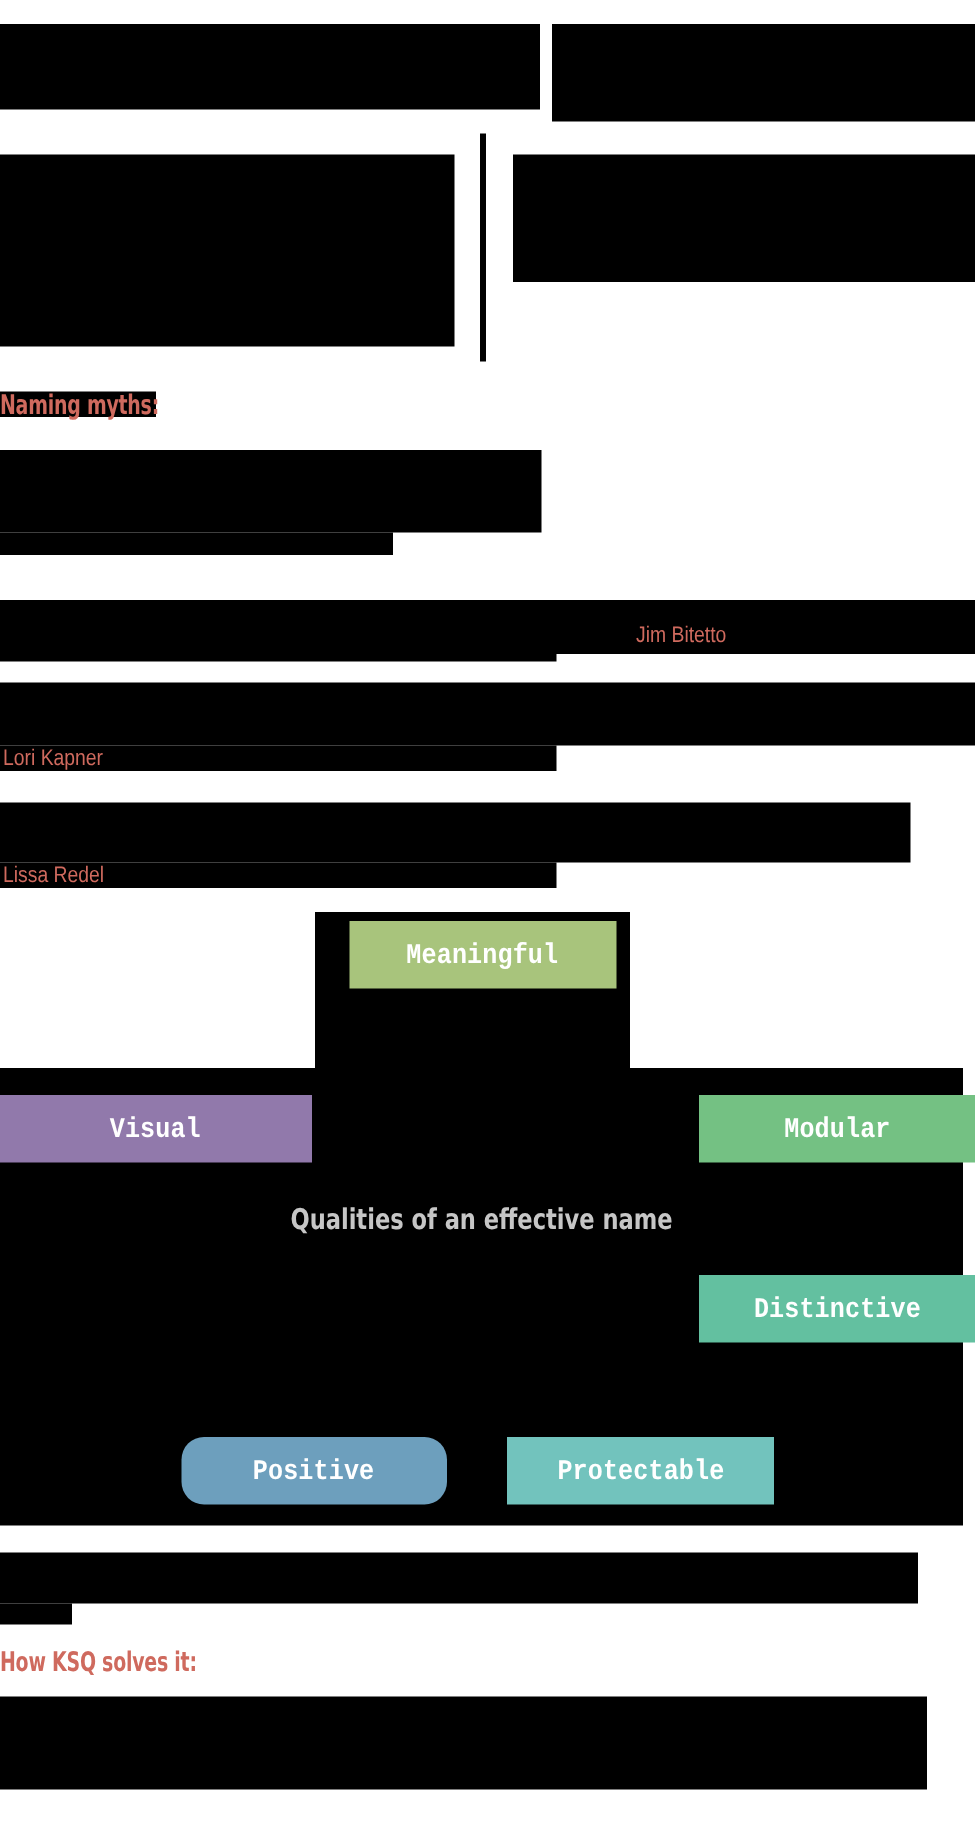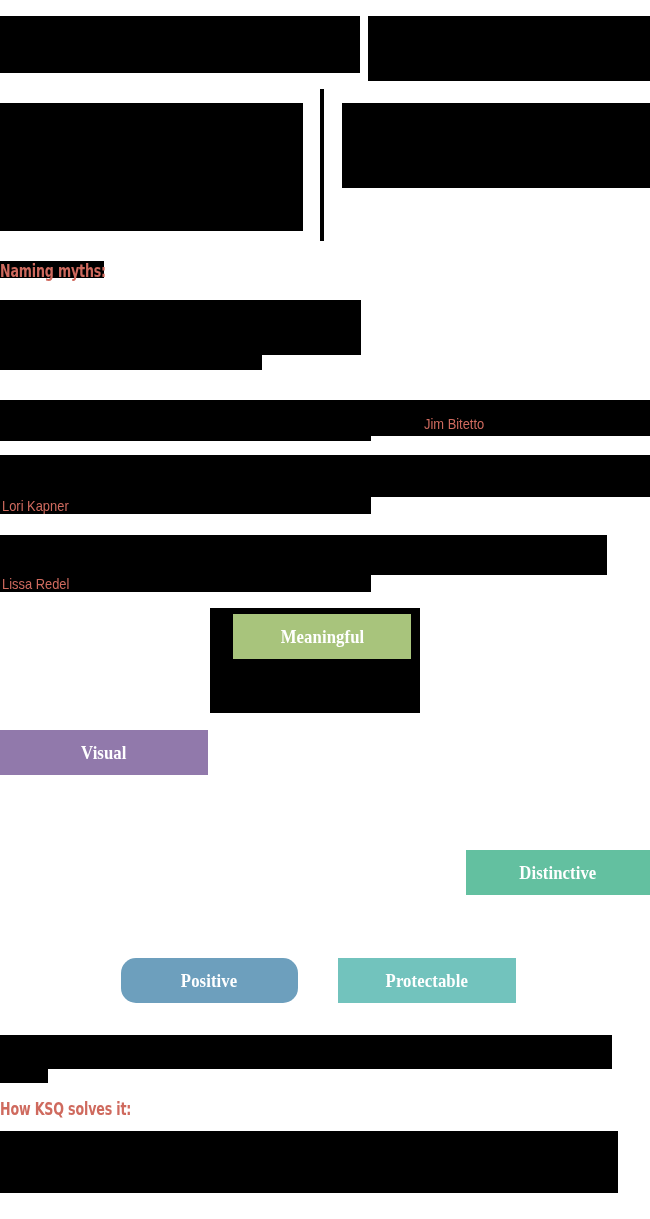--- a/index.html
+++ b/index.html
@@ -60,21 +60,21 @@
   #diagram {
     position: absolute;
     background: #000000;
   }
   .q-box {
     position: absolute;
     display: flex;
     align-items: center;
     justify-content: center;
     color: #ffffff;
-    font-family: Liberation Serif, serif;
+    font-family: Liberation Mono, monospace;
     font-weight: bold;
     font-stretch: condensed;
     font-size: 19px;
     letter-spacing: 0.1px;
     white-space: nowrap;
   }
   .q-box > span {
     display: block;
     transform: scaleX(0.88);
   }
@@ -126,29 +126,36 @@
 
   <div class="person-name" id="person-0" style="left: 424px; top: 415px; color: rgb(207, 106, 94);">Jim Bitetto</div>
 
   <div class="person-name" id="person-1" style="left: 2px; top: 497px; color: rgb(207, 106, 94);">Lori Kapner</div>
 
   <div class="person-name" id="person-2" style="left: 2px; top: 575px; color: rgb(207, 106, 94);">Lissa Redel</div>
 
   <div class="diagram-stem" style="left: 210px; top: 608px; width: 210px; height: 105px; background: rgb(0, 0, 0);"></div>
   <div class="diagram-stem" style="left: 368px; top: 608px; width: 52px; height: 99px; background: rgb(0, 0, 0);"></div>
 
+  <div id="diagram" style="left: 0px; top: 712px; width: 642px; height: 305px; background: rgb(0, 0, 0);">
+
+    <div id="diagram-center-label" style="left: 0px; right: 0px; top: 90px; color: rgb(198, 198, 198);">Qualities of an effective name</div>
+  </div>
 
   <div class="q-box" id="qbox-0" style="left: 233px; top: 614px; width: 178px; height: 45px; background: rgb(168, 196, 124); color: rgb(255, 255, 255);">
     <span>Meaningful</span>
   </div>
 
   <div class="q-box" id="qbox-1" style="left: 0px; top: 730px; width: 208px; height: 45px; background: rgb(145, 121, 171); color: rgb(255, 255, 255);">
     <span>Visual</span>
   </div>
 
+  <div class="q-box" id="qbox-2" style="left: 466px; top: 730px; width: 184px; height: 45px; background: rgb(116, 193, 131); color: rgb(255, 255, 255);">
+    <span>Modular</span>
+  </div>
 
 
   <div class="q-box" id="qbox-4" style="left: 466px; top: 850px; width: 184px; height: 45px; background: rgb(99, 192, 160); color: rgb(255, 255, 255); align-items: center;">
     <span>Distinctive</span>
   </div>
 
   <div class="q-box" id="qbox-5" style="left: 121px; top: 958px; width: 177px; height: 45px; background: rgb(109, 159, 189); color: rgb(255, 255, 255); border-radius: 15px;">
     <span>Positive</span>
   </div>
 

